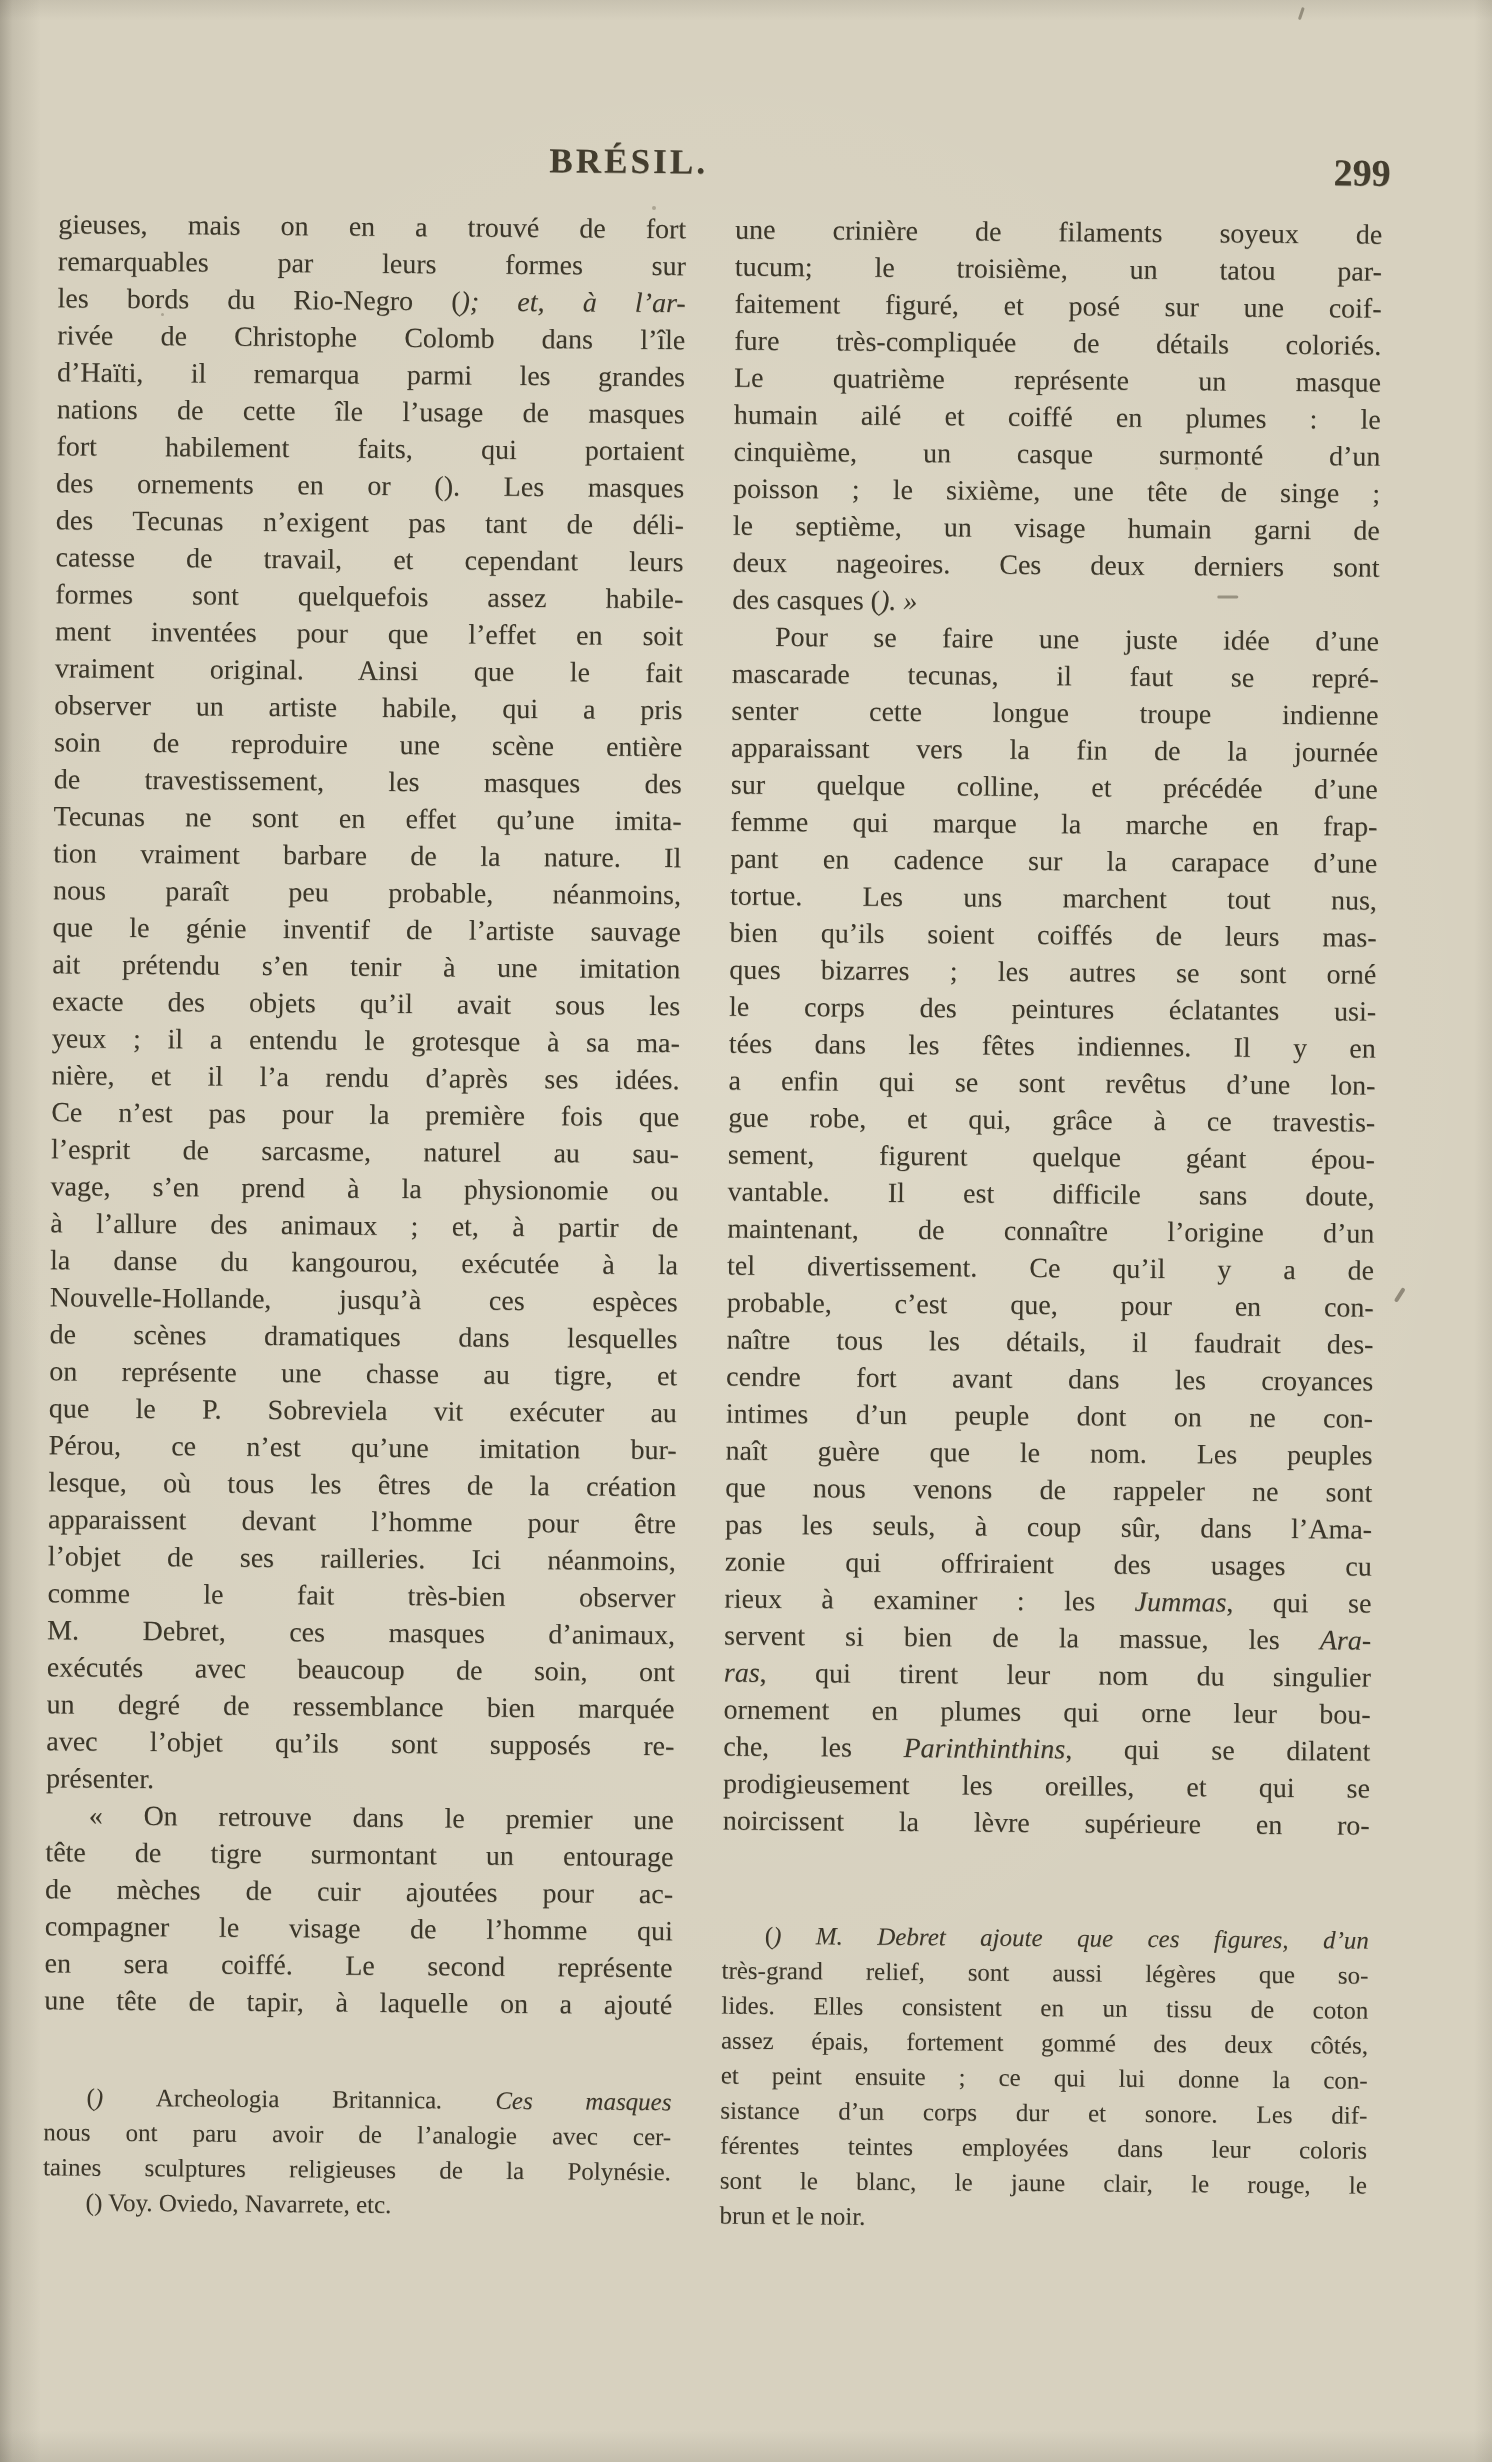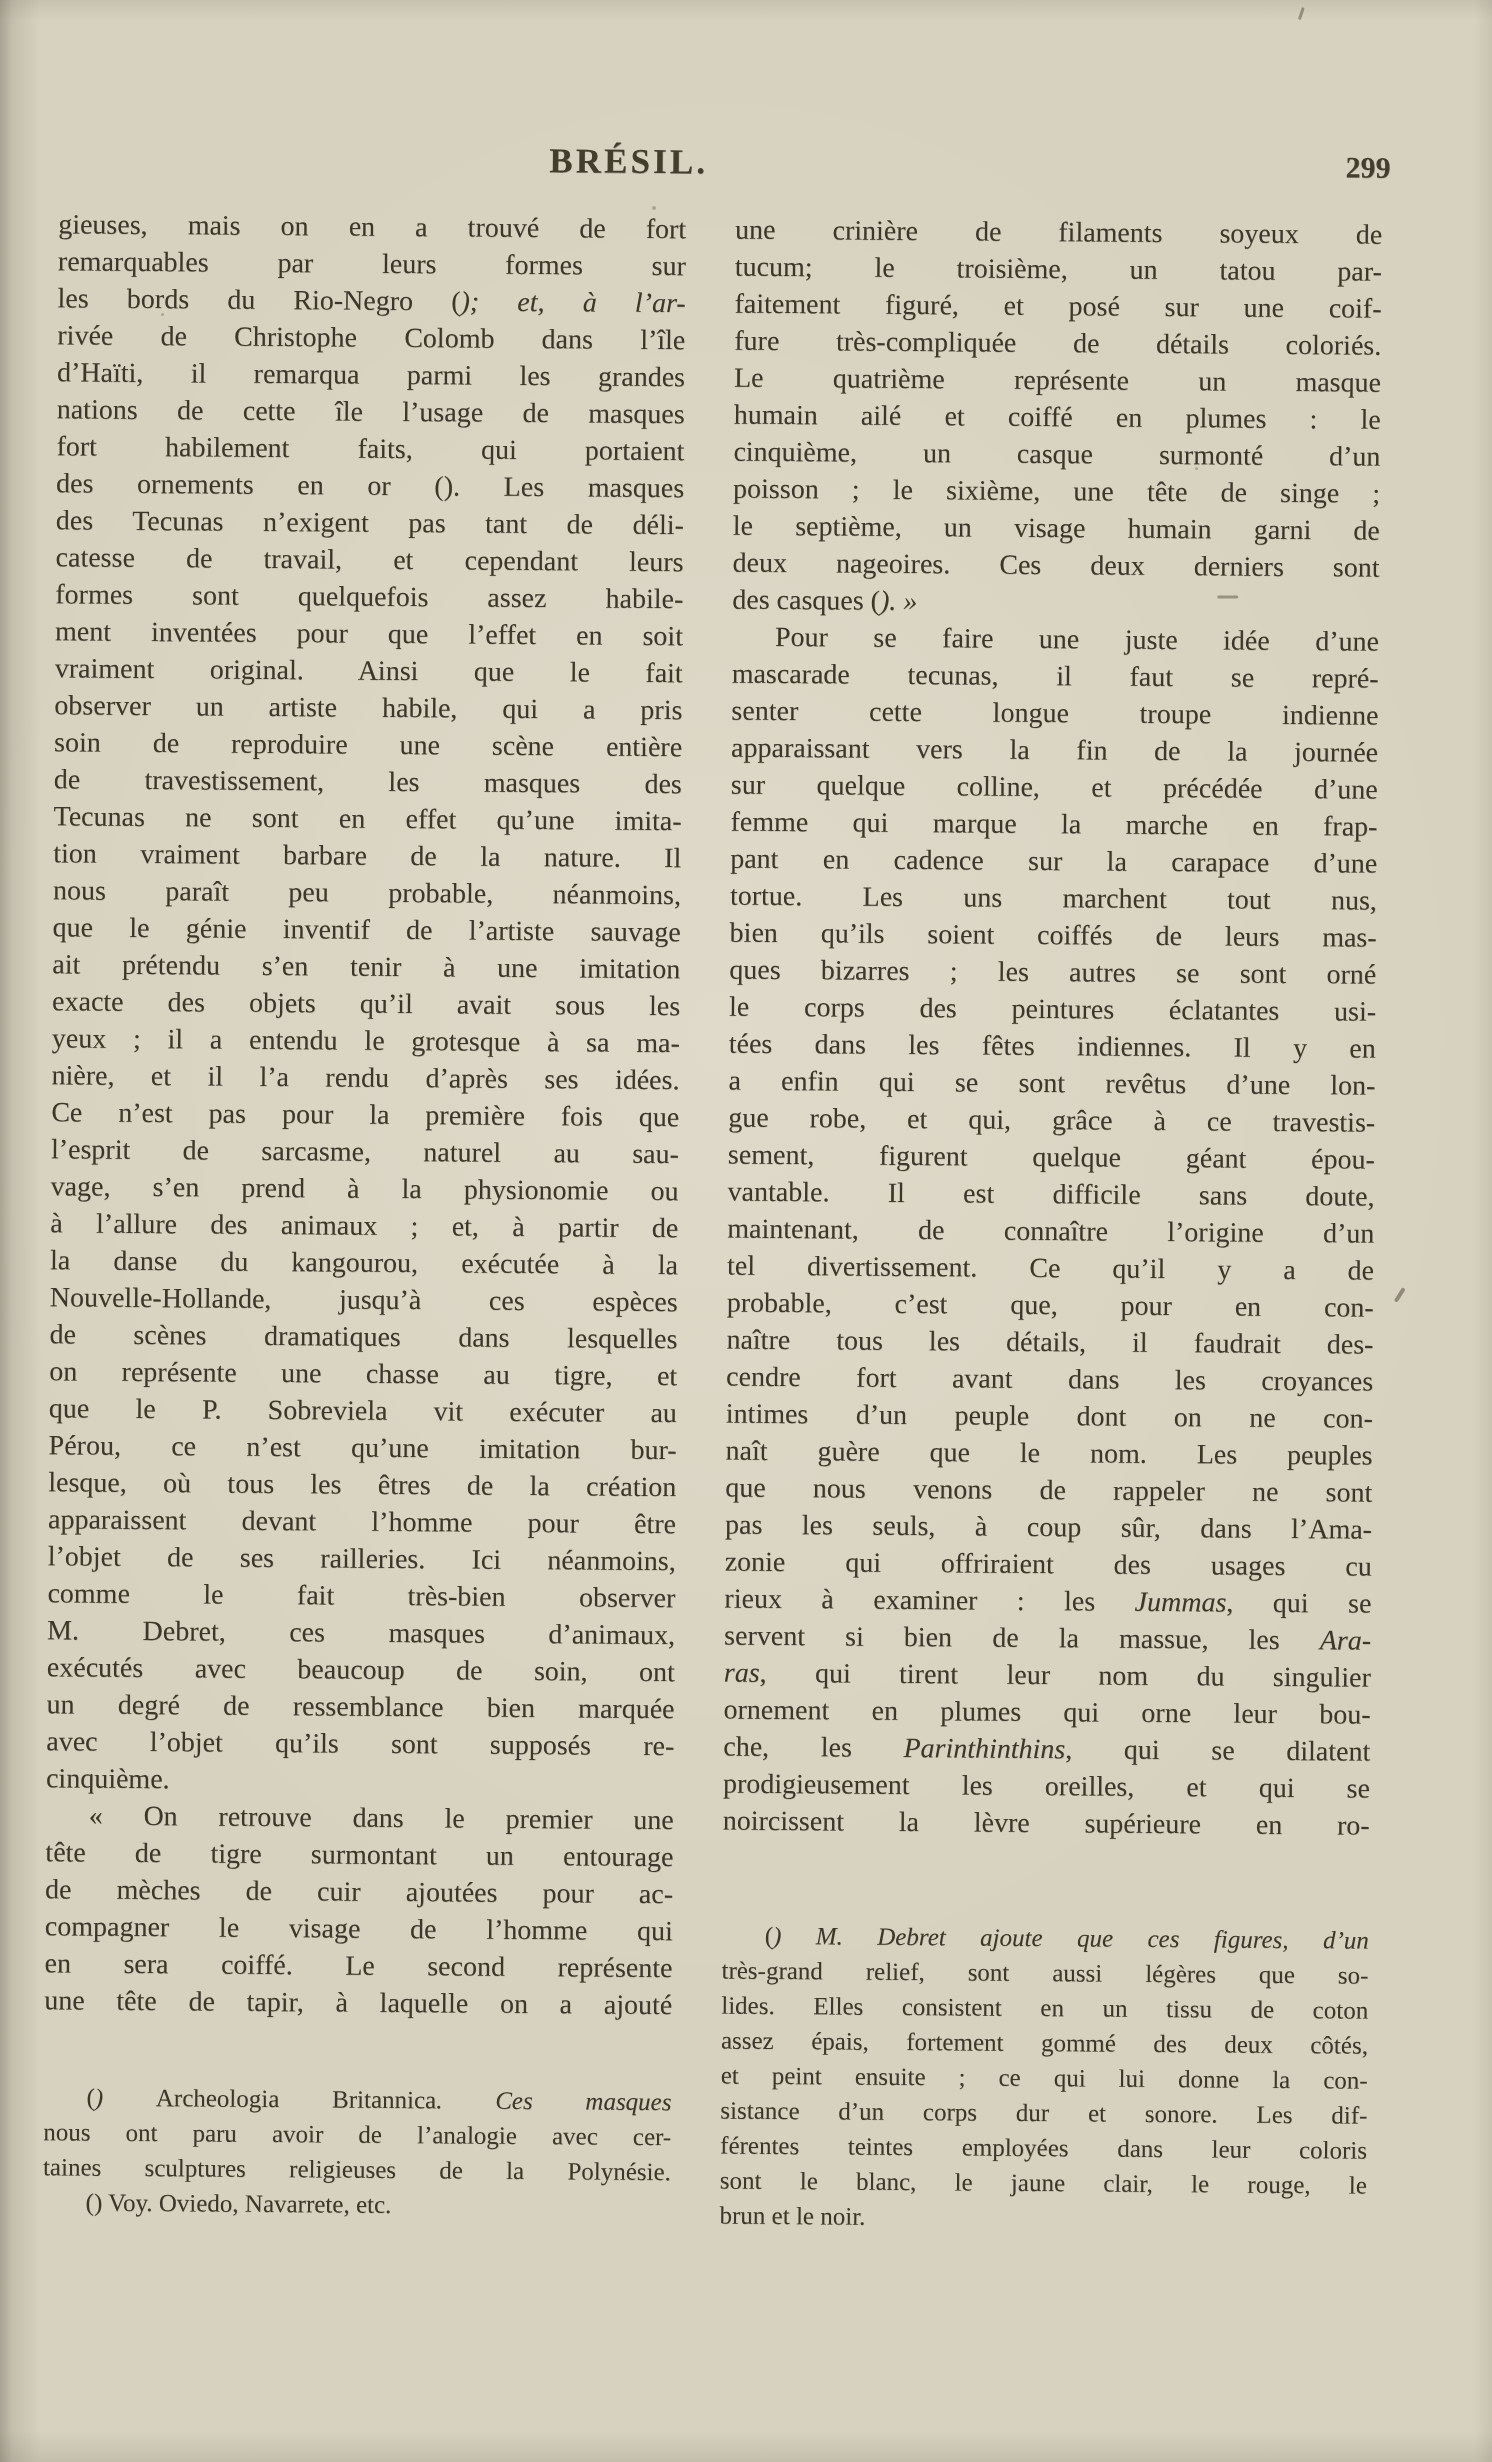--- a/index.html
+++ b/index.html
@@ -39,21 +39,21 @@
     transform: translateX(-50%);
     font-size: 35px; font-weight: bold;
     letter-spacing: 3.1px;
     color: #433d2e;
     text-shadow: 0.4px 0.6px 0.4px rgba(62,56,44,0.35);
     white-space: nowrap;
   }
   .page-number {
     position: absolute;
     right: 109px; top: 146px;
-    font-size: 30px; font-weight: bold;
+    font-size: 38px; font-weight: bold;
     color: #443e2f;
     text-shadow: 0.4px 0.6px 0.4px rgba(62,56,44,0.3);
   }
 
   .col {
     position: absolute;
     font-size: 28px;
     line-height: 37px;
     text-shadow: 0.3px 0.5px 0.3px rgba(62,56,44,0.28);
   }
@@ -130,21 +130,21 @@
         <div class="line"><span>que le P. Sobreviela vit exécuter au</span></div>
         <div class="line"><span>Pérou, ce n’est qu’une imitation bur-</span></div>
         <div class="line"><span>lesque, où tous les êtres de la création</span></div>
         <div class="line"><span>apparaissent devant l’homme pour être</span></div>
         <div class="line"><span>l’objet de ses railleries. Ici néanmoins,</span></div>
         <div class="line"><span>comme le fait très-bien observer</span></div>
         <div class="line"><span>M. Debret, ces masques d’animaux,</span></div>
         <div class="line"><span>exécutés avec beaucoup de soin, ont</span></div>
         <div class="line"><span>un degré de ressemblance bien marquée</span></div>
         <div class="line"><span>avec l’objet qu’ils sont supposés re-</span></div>
-        <div class="line end"><span>cinquième.</span></div>
+        <div class="line end"><span>présenter.</span></div>
         <div class="line indent"><span>« On retrouve dans le premier une</span></div>
         <div class="line"><span>tête de tigre surmontant un entourage</span></div>
         <div class="line"><span>de mèches de cuir ajoutées pour ac-</span></div>
         <div class="line"><span>compagner le visage de l’homme qui</span></div>
         <div class="line"><span>en sera coiffé. Le second représente</span></div>
         <div class="line"><span>une tête de tapir, à laquelle on a ajouté</span></div>
       </div>
     <div class="col col-right">
         <div class="line"><span>une crinière de filaments soyeux de</span></div>
         <div class="line"><span>tucum; le troisième, un tatou par-</span></div>

